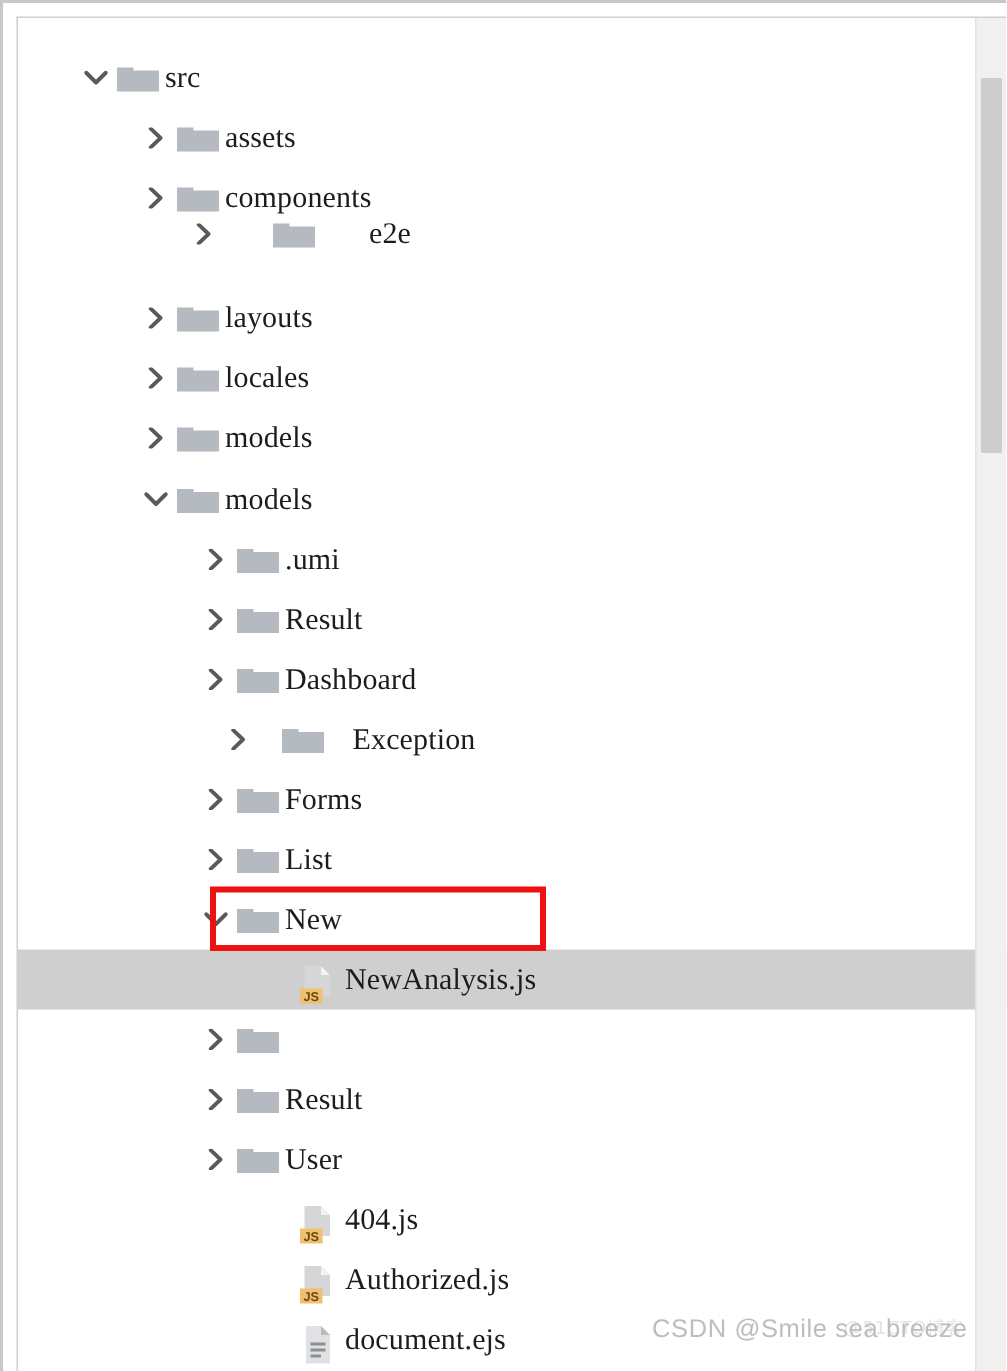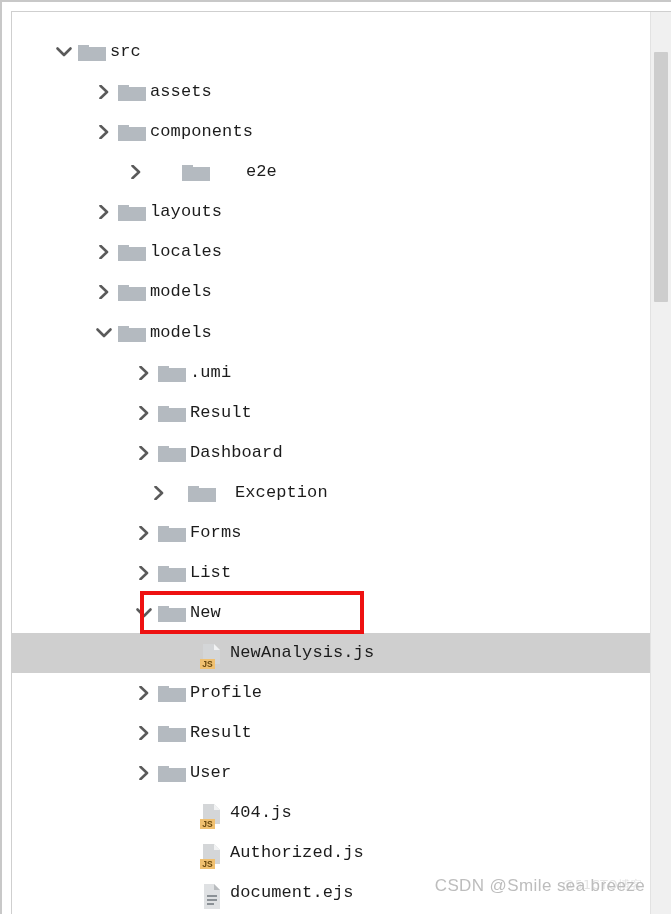--- a/index.html
+++ b/index.html
@@ -85,25 +85,25 @@
 
   .node-icon {
     position: relative;
     width: 34px;
     height: 40px;
     flex: 0 0 34px;
   }
   .node-icon svg { position: absolute; left: 2px; top: 10px; }
 
   .node-label {
-    font-size: 17px;
+    font-size: 20px;
     color: #1c1c1c;
     letter-spacing: 0.1px;
     line-height: 40px;
-    font-family: Liberation Mono, monospace;
+    font-family: Liberation Serif, serif;
   }
 
   
   #highlight-box {
     position: absolute;
     border: 4px solid #ee1111;
     background: transparent;
     pointer-events: none;
     z-index: 5;
   }
@@ -176,21 +176,21 @@
             </svg>
           </div>
           <div class="node-icon">
             <svg width="30" height="22" viewBox="0 0 30 22">
               <path d="M0 3 h11 v3 h-11 z" fill="#b4bac0"></path>
               <rect x="0" y="5" width="28" height="14" fill="#b4bac0"></rect>
             </svg>
           </div>
           <span class="node-label">components</span>
         </div>
-        <div class="tree-row" style="top: 140px; gap: 32px;">
+        <div class="tree-row" style="top: 124px; gap: 32px;">
           <div style="flex: 0 0 78px;"></div>
           <div class="twisty">
             <svg width="18" height="14" viewBox="0 0 18 14">
               <path d="M5.5 0.8 L12 7 L5.5 13.2" fill="none" stroke="#5a5a5a" stroke-width="2.6" stroke-linecap="round" stroke-linejoin="round"></path>
             </svg>
           </div>
           <div class="node-icon">
             <svg width="30" height="22" viewBox="0 0 30 22">
               <path d="M0 3 h11 v3 h-11 z" fill="#b4bac0"></path>
               <rect x="0" y="5" width="28" height="14" fill="#b4bac0"></rect>
@@ -382,21 +382,20 @@
             <svg width="18" height="14" viewBox="0 0 18 14">
               <path d="M5.5 0.8 L12 7 L5.5 13.2" fill="none" stroke="#5a5a5a" stroke-width="2.6" stroke-linecap="round" stroke-linejoin="round"></path>
             </svg>
           </div>
           <div class="node-icon">
             <svg width="30" height="22" viewBox="0 0 30 22">
               <path d="M0 3 h11 v3 h-11 z" fill="#b4bac0"></path>
               <rect x="0" y="5" width="28" height="14" fill="#b4bac0"></rect>
             </svg>
           </div>
-          <span class="node-label">Profile</span>
         </div>
         <div class="tree-row" style="top: 701px;">
           <div style="flex: 0 0 118px;"></div>
           <div class="twisty">
             <svg width="18" height="14" viewBox="0 0 18 14">
               <path d="M5.5 0.8 L12 7 L5.5 13.2" fill="none" stroke="#5a5a5a" stroke-width="2.6" stroke-linecap="round" stroke-linejoin="round"></path>
             </svg>
           </div>
           <div class="node-icon">
             <svg width="30" height="22" viewBox="0 0 30 22">

